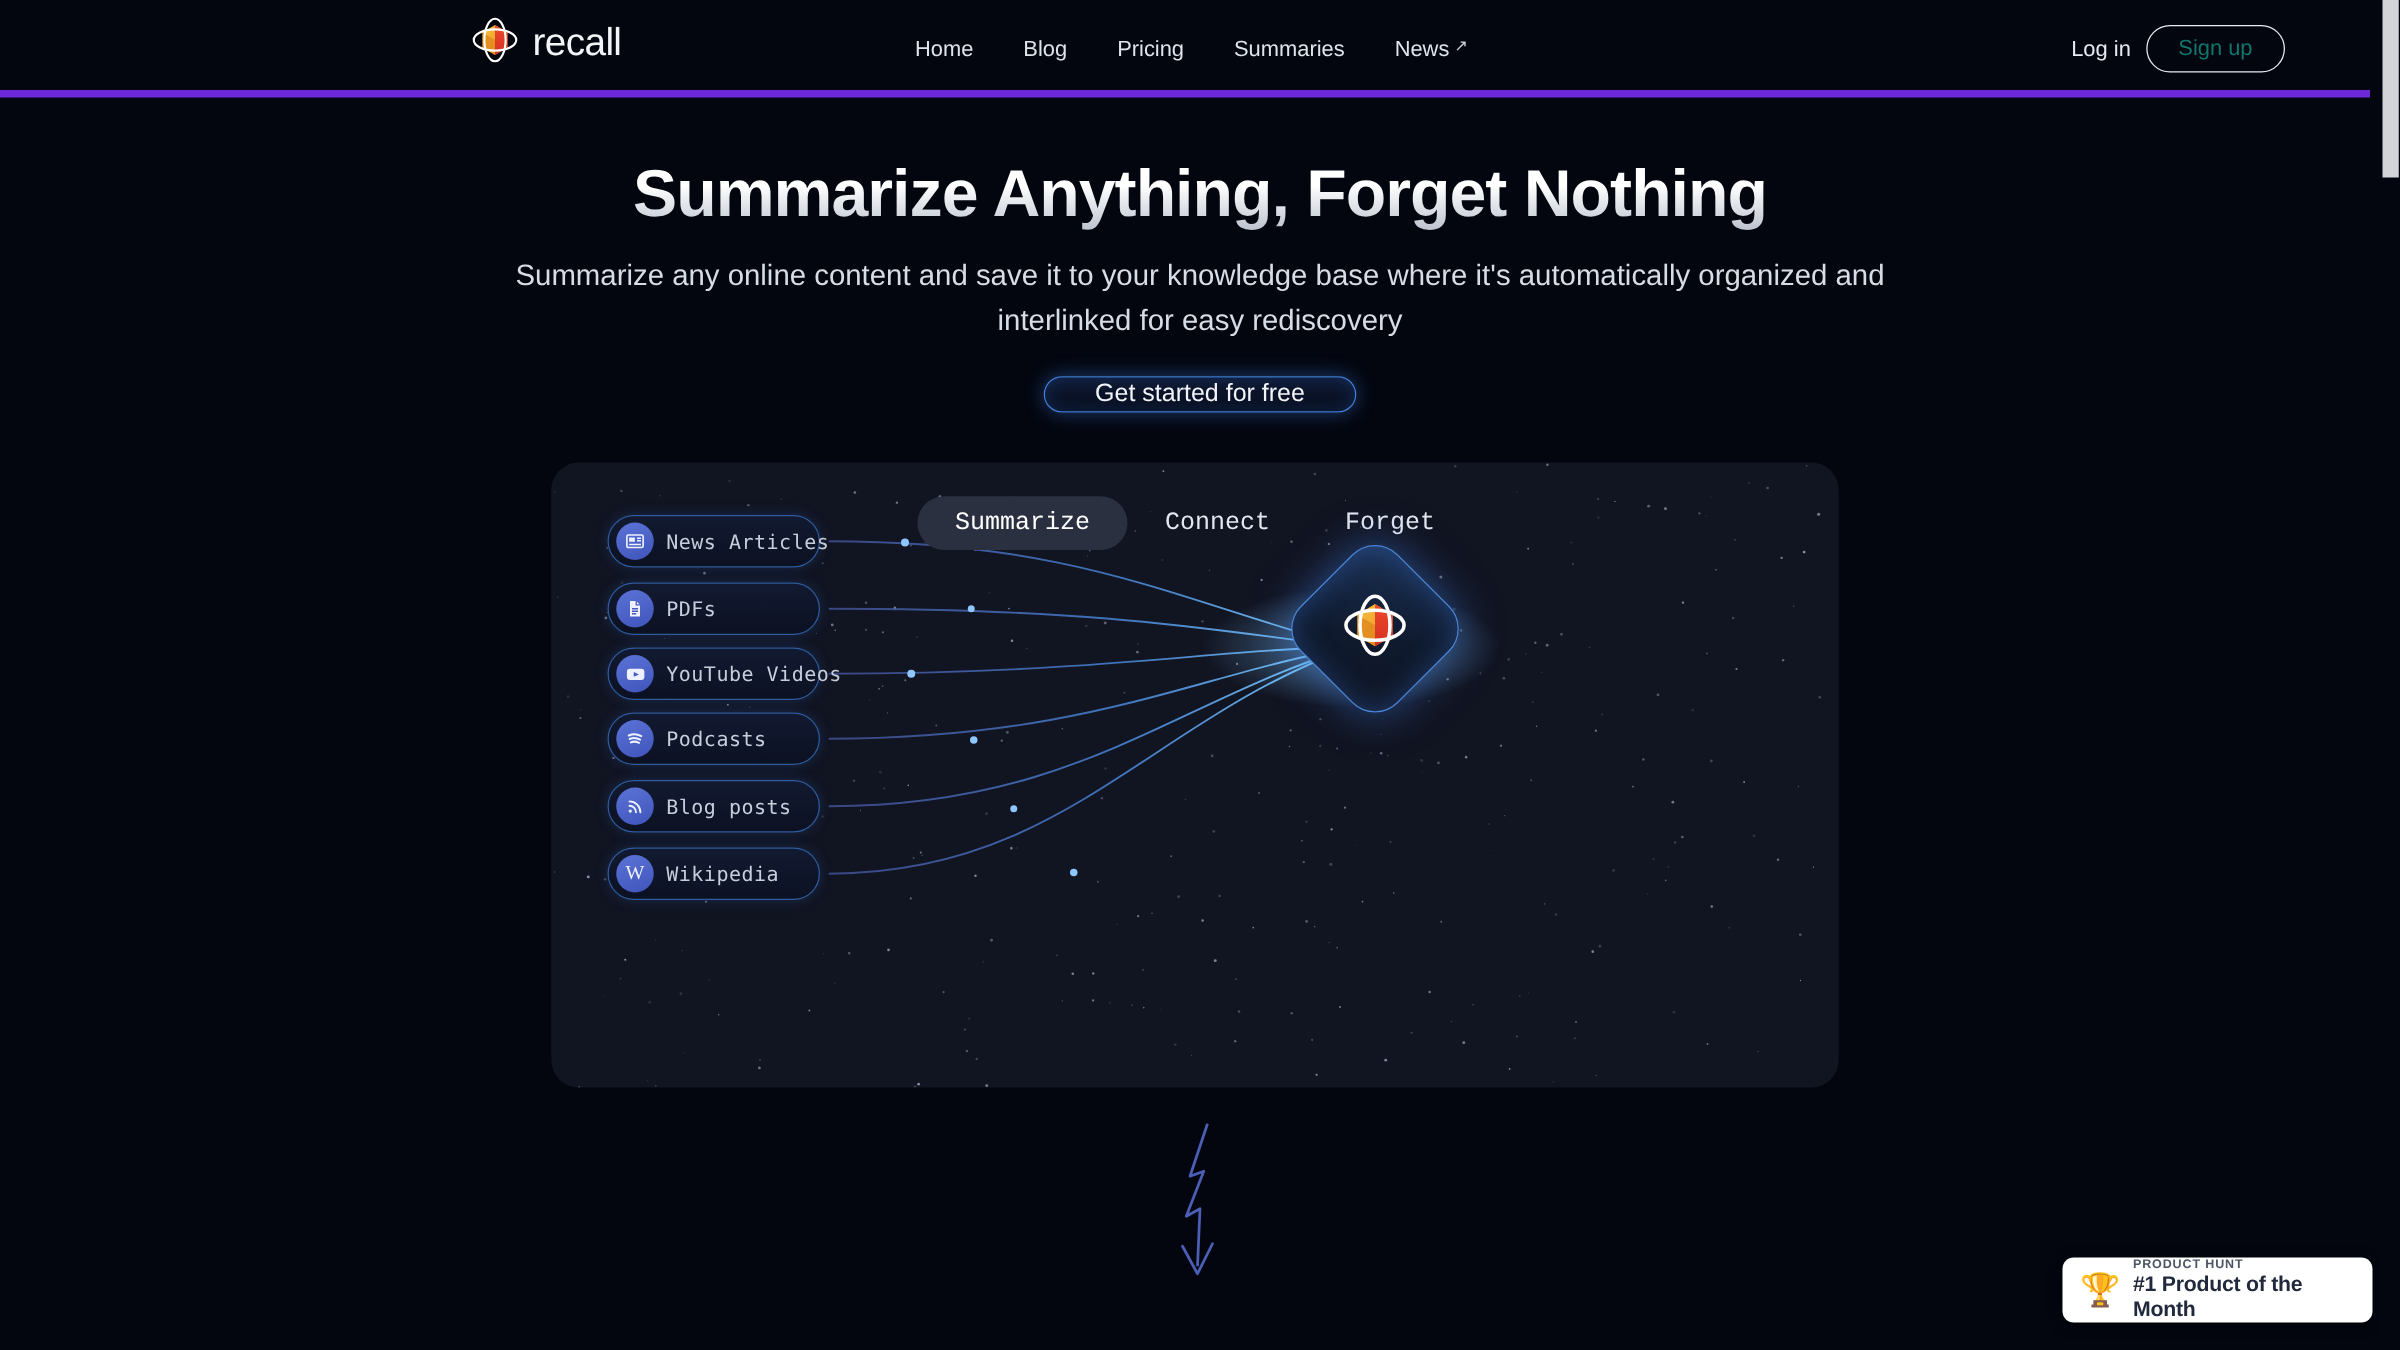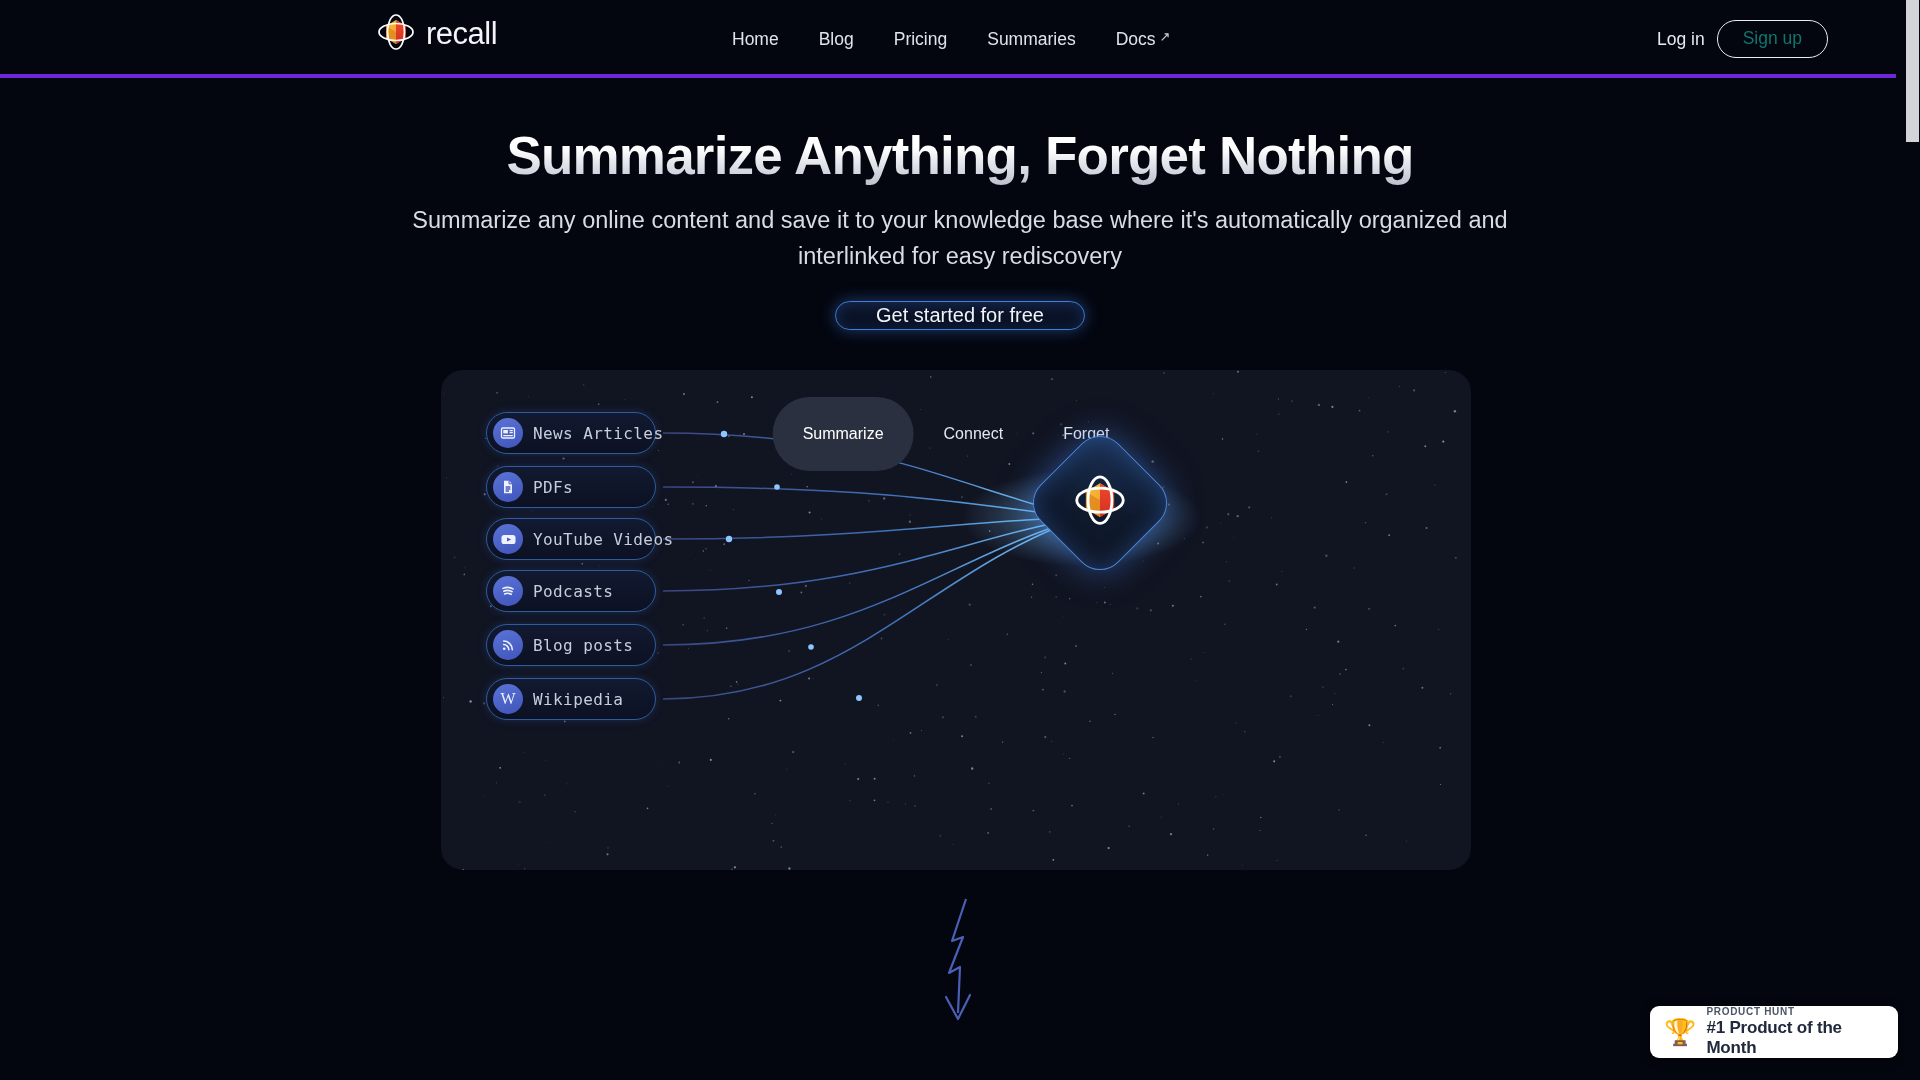--- a/index.html
+++ b/index.html
@@ -7,21 +7,21 @@
     width:1920px; height:1080px;
     background:#03060f;
     font-family:"Liberation Sans", sans-serif;
     overflow:hidden;
   }
 
   
   #header {
     position:absolute; top:0; left:0; width:1896px; height:78px;
     background:#03060f;
-    border-bottom:4px solid #6d28d9;
+    border-bottom:6px solid #6d28d9;
     display:flex; align-items:center;
   }
   #logo-link {
     position:absolute; left:374px; top:12px;
     display:flex; align-items:center; gap:8px; text-decoration:none;
   }
   .logo-mark { width:44px; height:44px; position:relative; }
   .logo-word {
     font-size:31px; color:#f2f4f8; letter-spacing:-0.5px;
     font-weight:400;
@@ -78,24 +78,24 @@
     background:#111421;
     border-radius:22px;
     overflow:hidden;
   }
   #starfield { position:absolute; inset:0; }
   #tabs {
     position:absolute; left:50%; transform:translateX(-50%); top:27px;
     display:flex; gap:0; z-index:6;
   }
   .tab {
-    font-size:16px; color:#e3e7ef; padding:28px 30px;
+    font-size:20px; color:#e3e7ef; padding:10px 30px;
     border-radius:999px; cursor:pointer; white-space:nowrap;
     background:transparent; border:none;
-    font-family:Liberation Sans, sans-serif;
+    font-family:Liberation Mono, monospace;
   }
   .tab.active { background:#2b3040; color:#ffffff; }
 
   #graph { position:absolute; inset:0; z-index:4; }
 
   .source-pill {
     position:absolute; left:45px;
     width:170px; height:42px;
     display:flex; align-items:center; gap:10px;
     padding-left:6px;
@@ -201,21 +201,21 @@
     <a class="nav-link" href="#">
       <span>Blog</span>
     </a>
     <a class="nav-link" href="#">
       <span>Pricing</span>
     </a>
     <a class="nav-link" href="#">
       <span>Summaries</span>
     </a>
     <a class="nav-link" href="#">
-      <span>Docs</span>
+      <span>News</span>
       <span class="ext-arrow">↗</span>
     </a>
   </nav>
 
   <div id="auth-group">
     <a id="login-link" href="#">Log in</a>
     <button id="signup-button">Sign up</button>
   </div>
 </div>
 

